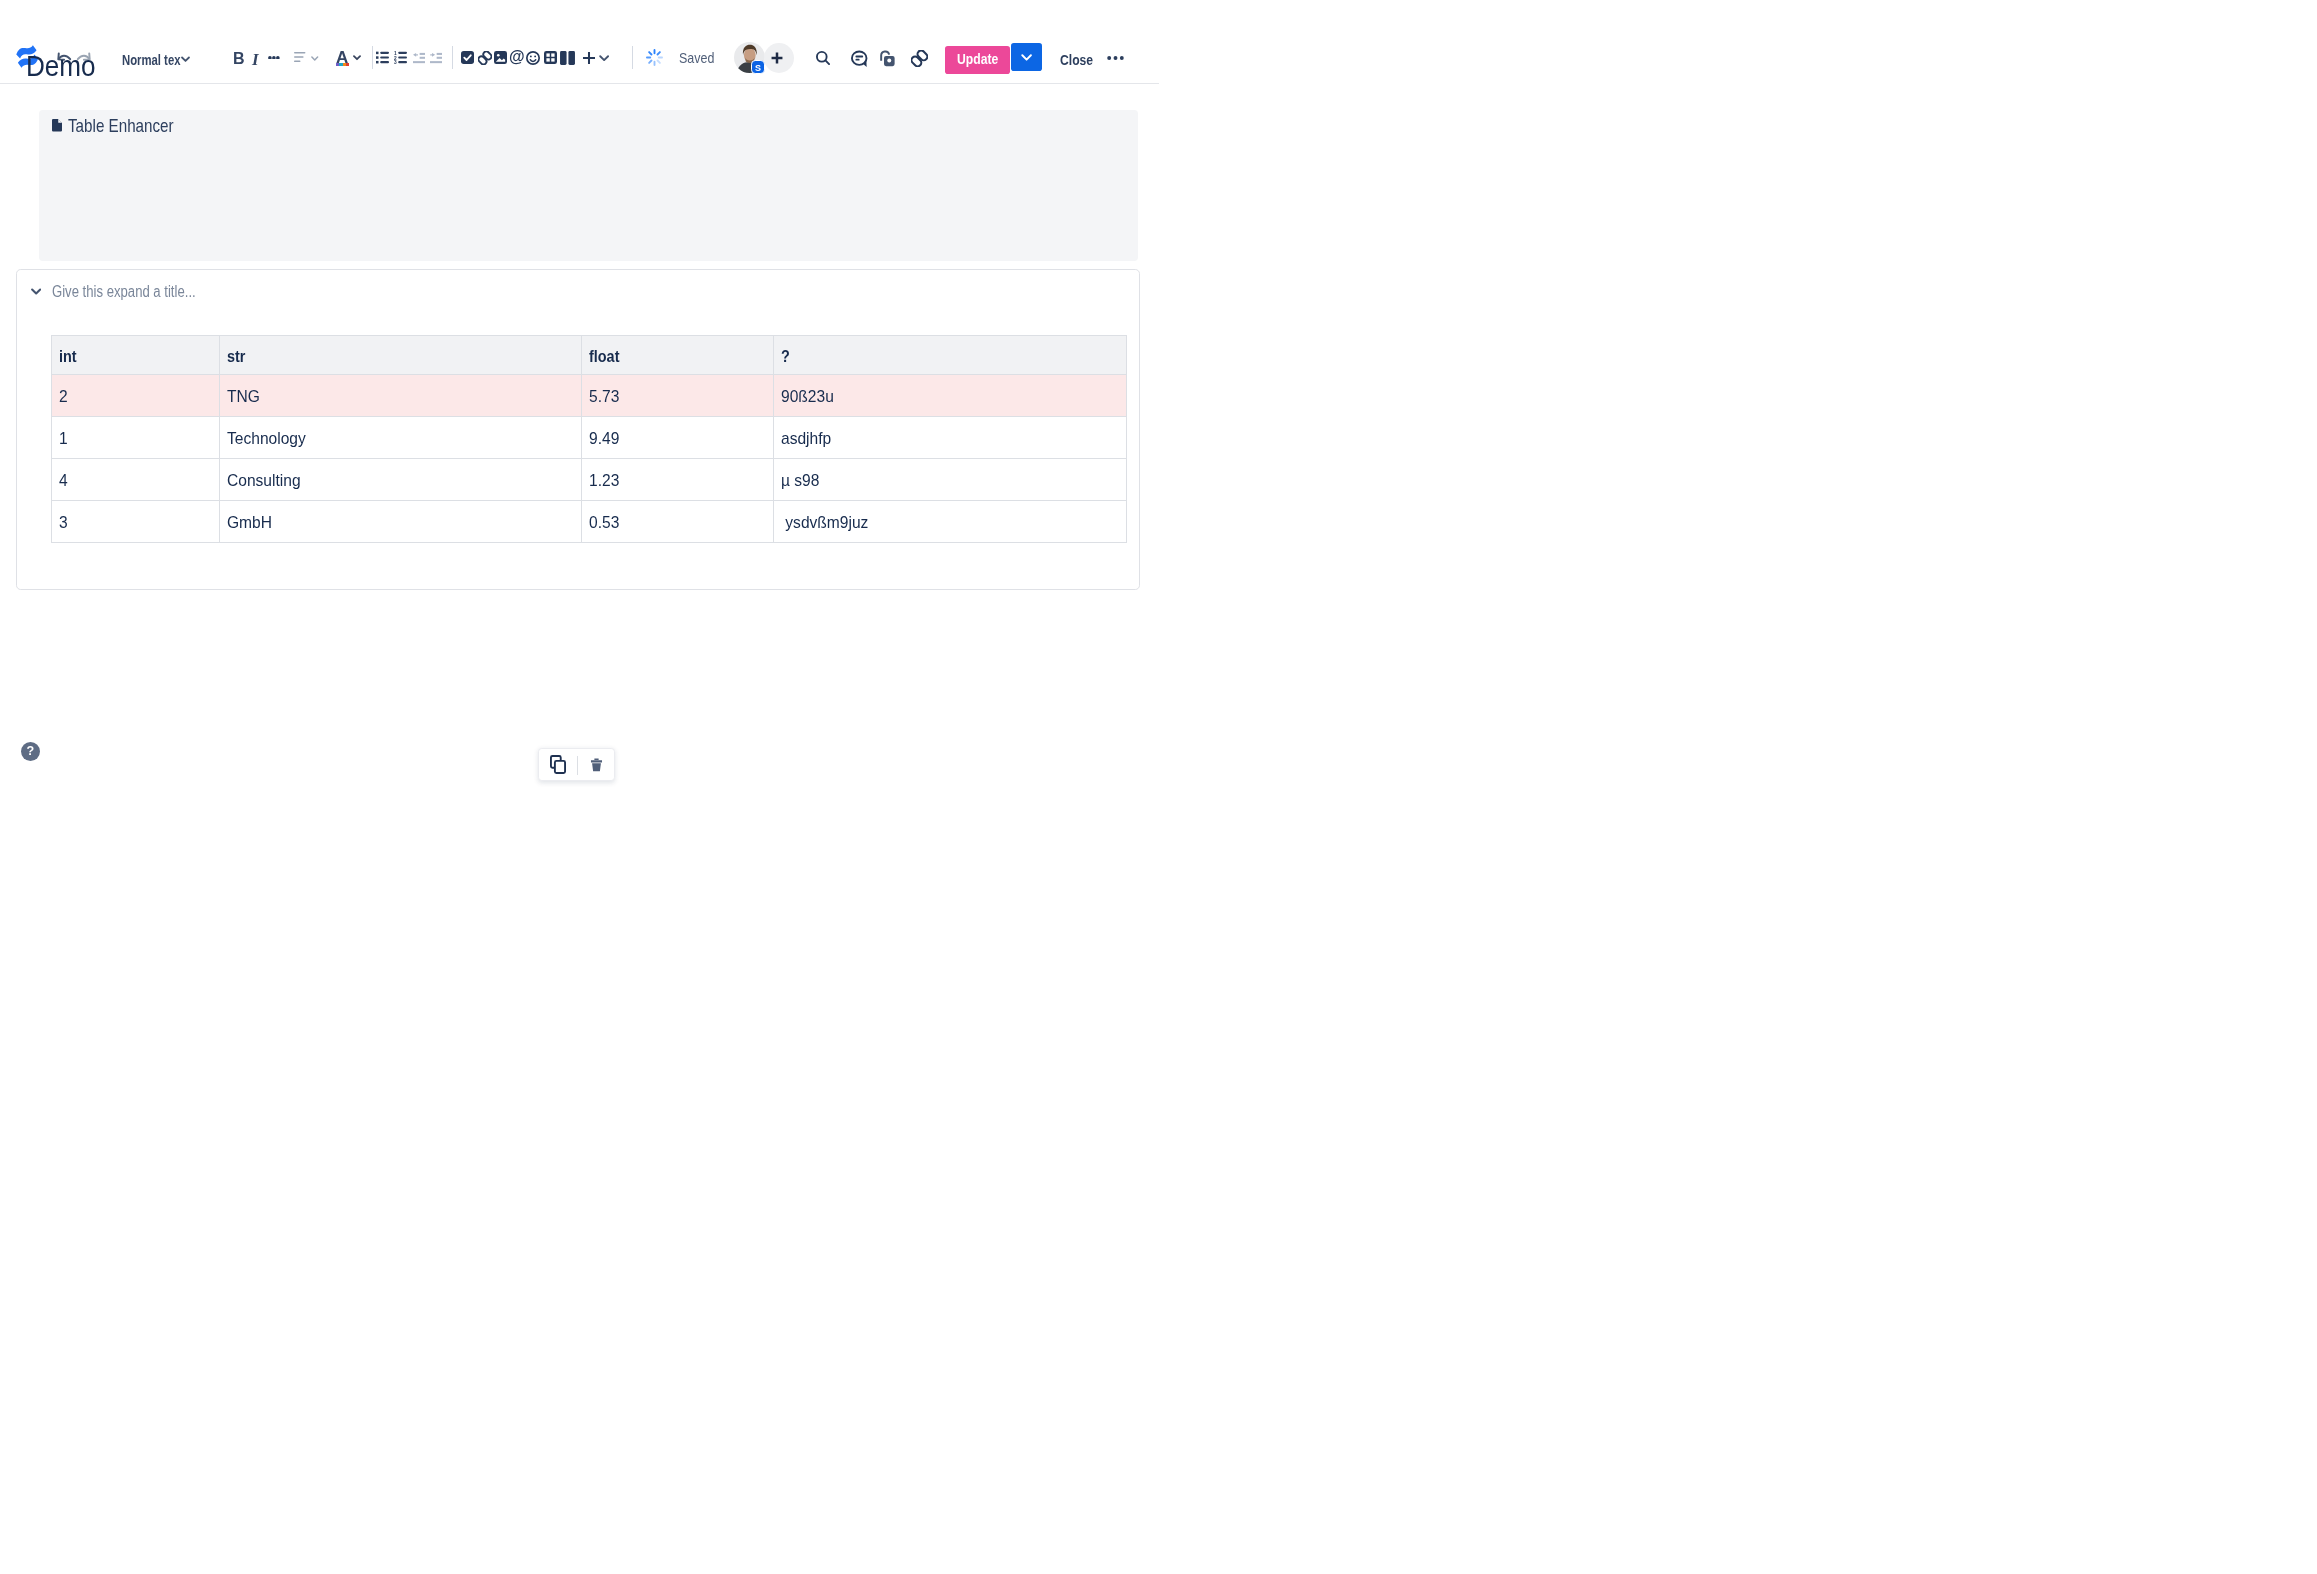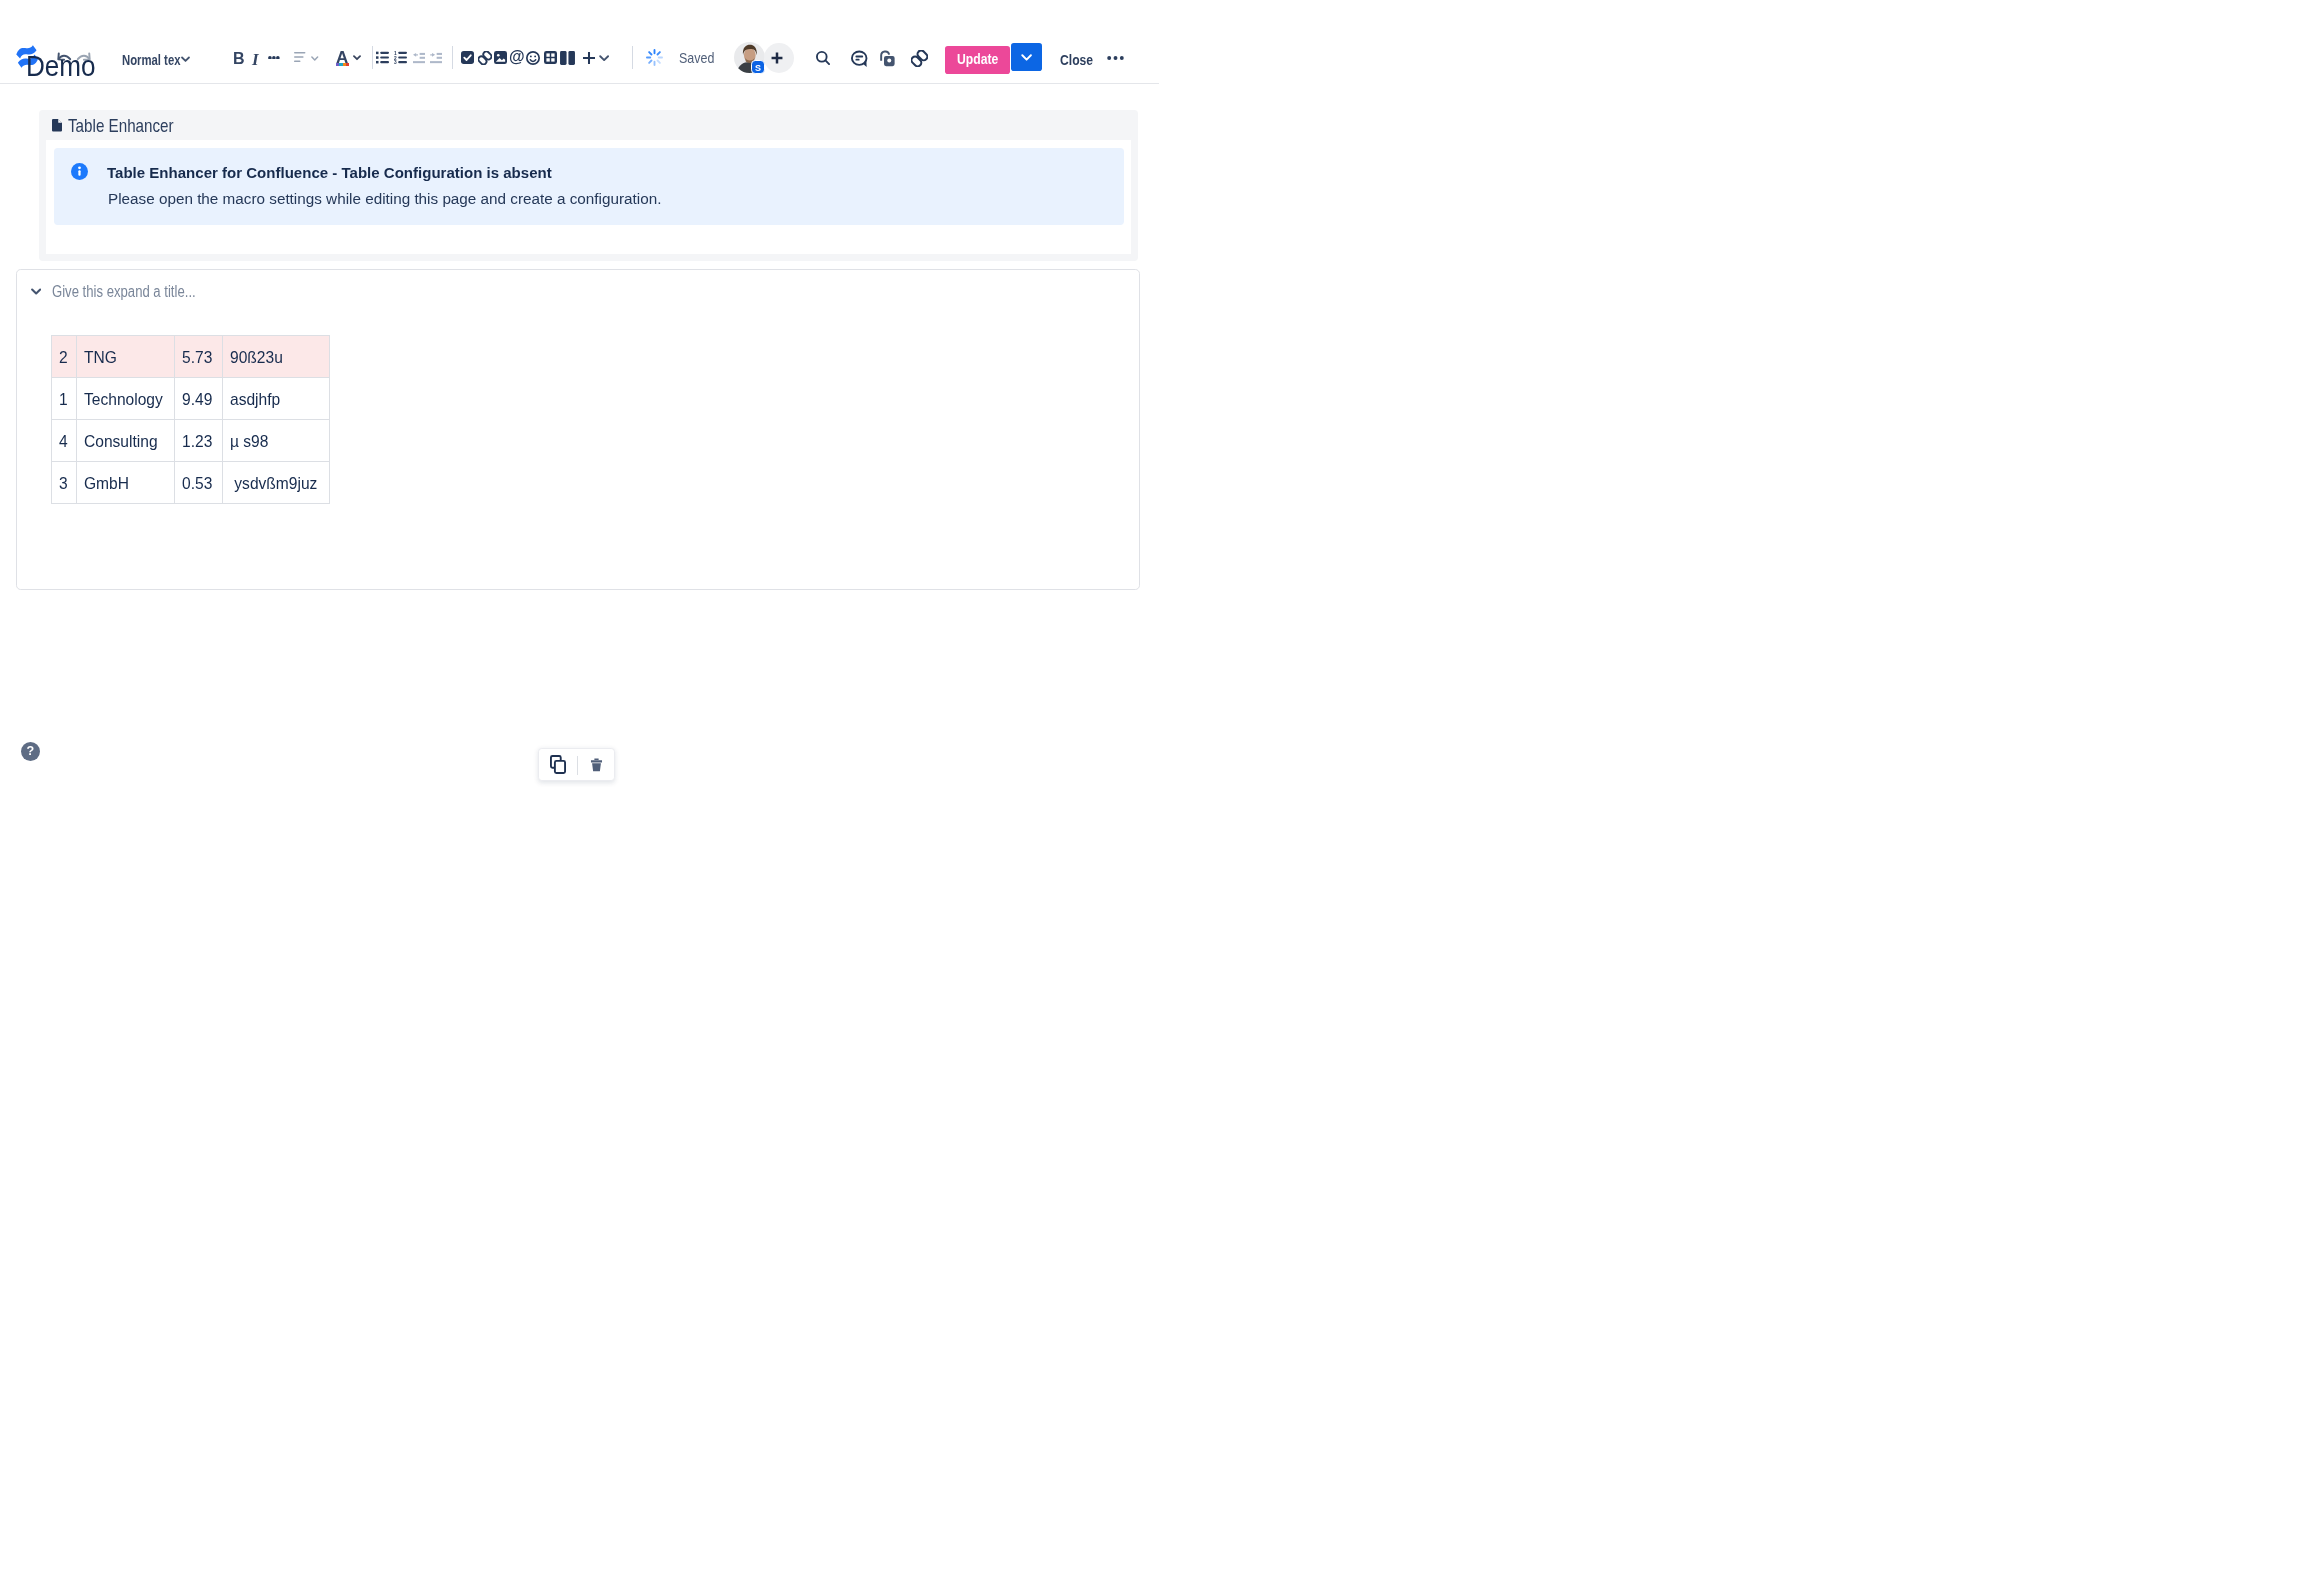--- a/index.html
+++ b/index.html
@@ -265,40 +265,35 @@
   </div>
 
   <div id="demo">Demo</div>
 
   <div class="macro" style="top:110px; height:151px;">
     <svg class="abs" style="left:13.4px; top:9px;" width="10" height="12.6" viewBox="0 0 10.7 13.5">
         <path d="M1.2 0 H6.3 L10.7 4.4 V12.3 a1.2 1.2 0 0 1 -1.2 1.2 H1.2 a1.2 1.2 0 0 1 -1.2 -1.2 V1.2 a1.2 1.2 0 0 1 1.2 -1.2 Z" fill="#253858"></path>
         <path d="M6.7 0.3 V4 H10.4 Z" fill="#F4F5F7"></path>
       </svg>
     <div class="abs" style="left:29px; top:5.7px; line-height:19px; font-size:19px; color:#2C3E5D; transform:scaleX(0.80); transform-origin:0 0; white-space:pre;">Table Enhancer</div>
-    <div class="macro-white" style="left:7.4px; top:30px; width:1085px; height:114px;">
-      <div id="infobox">
-        <svg style="position:absolute; left:17.4px; top:15px;" width="17" height="17" viewBox="0 0 18 18">
-            <circle cx="9" cy="9" r="9" fill="#1D7AFC"></circle>
-            <circle cx="9" cy="5.1" r="1.5" fill="#fff"></circle>
-            <rect x="7.8" y="7.6" width="2.4" height="6" rx="1.1" fill="#fff"></rect>
-          </svg>
-        <div class="ttl">Table Enhancer for Confluence - Table Configuration is absent</div>
-        <div class="bdy">Please open the macro settings while editing this page and create a configuration.</div>
-      </div>
-    </div>
   </div>
 
   <div id="expand">
     <svg style="position:absolute; left:13.5px; top:18px;" width="10.3" height="7.5" viewBox="0 0 11 8">
         <path d="M1.2 1.6 L5.5 5.9 L9.8 1.6" fill="none" stroke="#44546F" stroke-width="2.2" stroke-linecap="round" stroke-linejoin="round"></path>
       </svg>
     <div class="etitle">Give this expand a title...</div>
     <table id="dtable">
       <tbody>
+          <tr>
+        <th style="width:168px;"><span class="cx">int</span></th>
+        <th style="width:362px;"><span class="cx">str</span></th>
+        <th style="width:192px;"><span class="cx">float</span></th>
+        <th style="width:353px;"><span class="cx">?</span></th>
+      </tr>
       <tr class="pink">
             <td><span class="cx">2</span></td>
             <td><span class="cx">TNG</span></td>
             <td><span class="cx">5.73</span></td>
             <td><span class="cx">90ß23u</span></td>
           </tr>
       <tr>
             <td><span class="cx">1</span></td>
             <td><span class="cx">Technology</span></td>
             <td><span class="cx">9.49</span></td>

